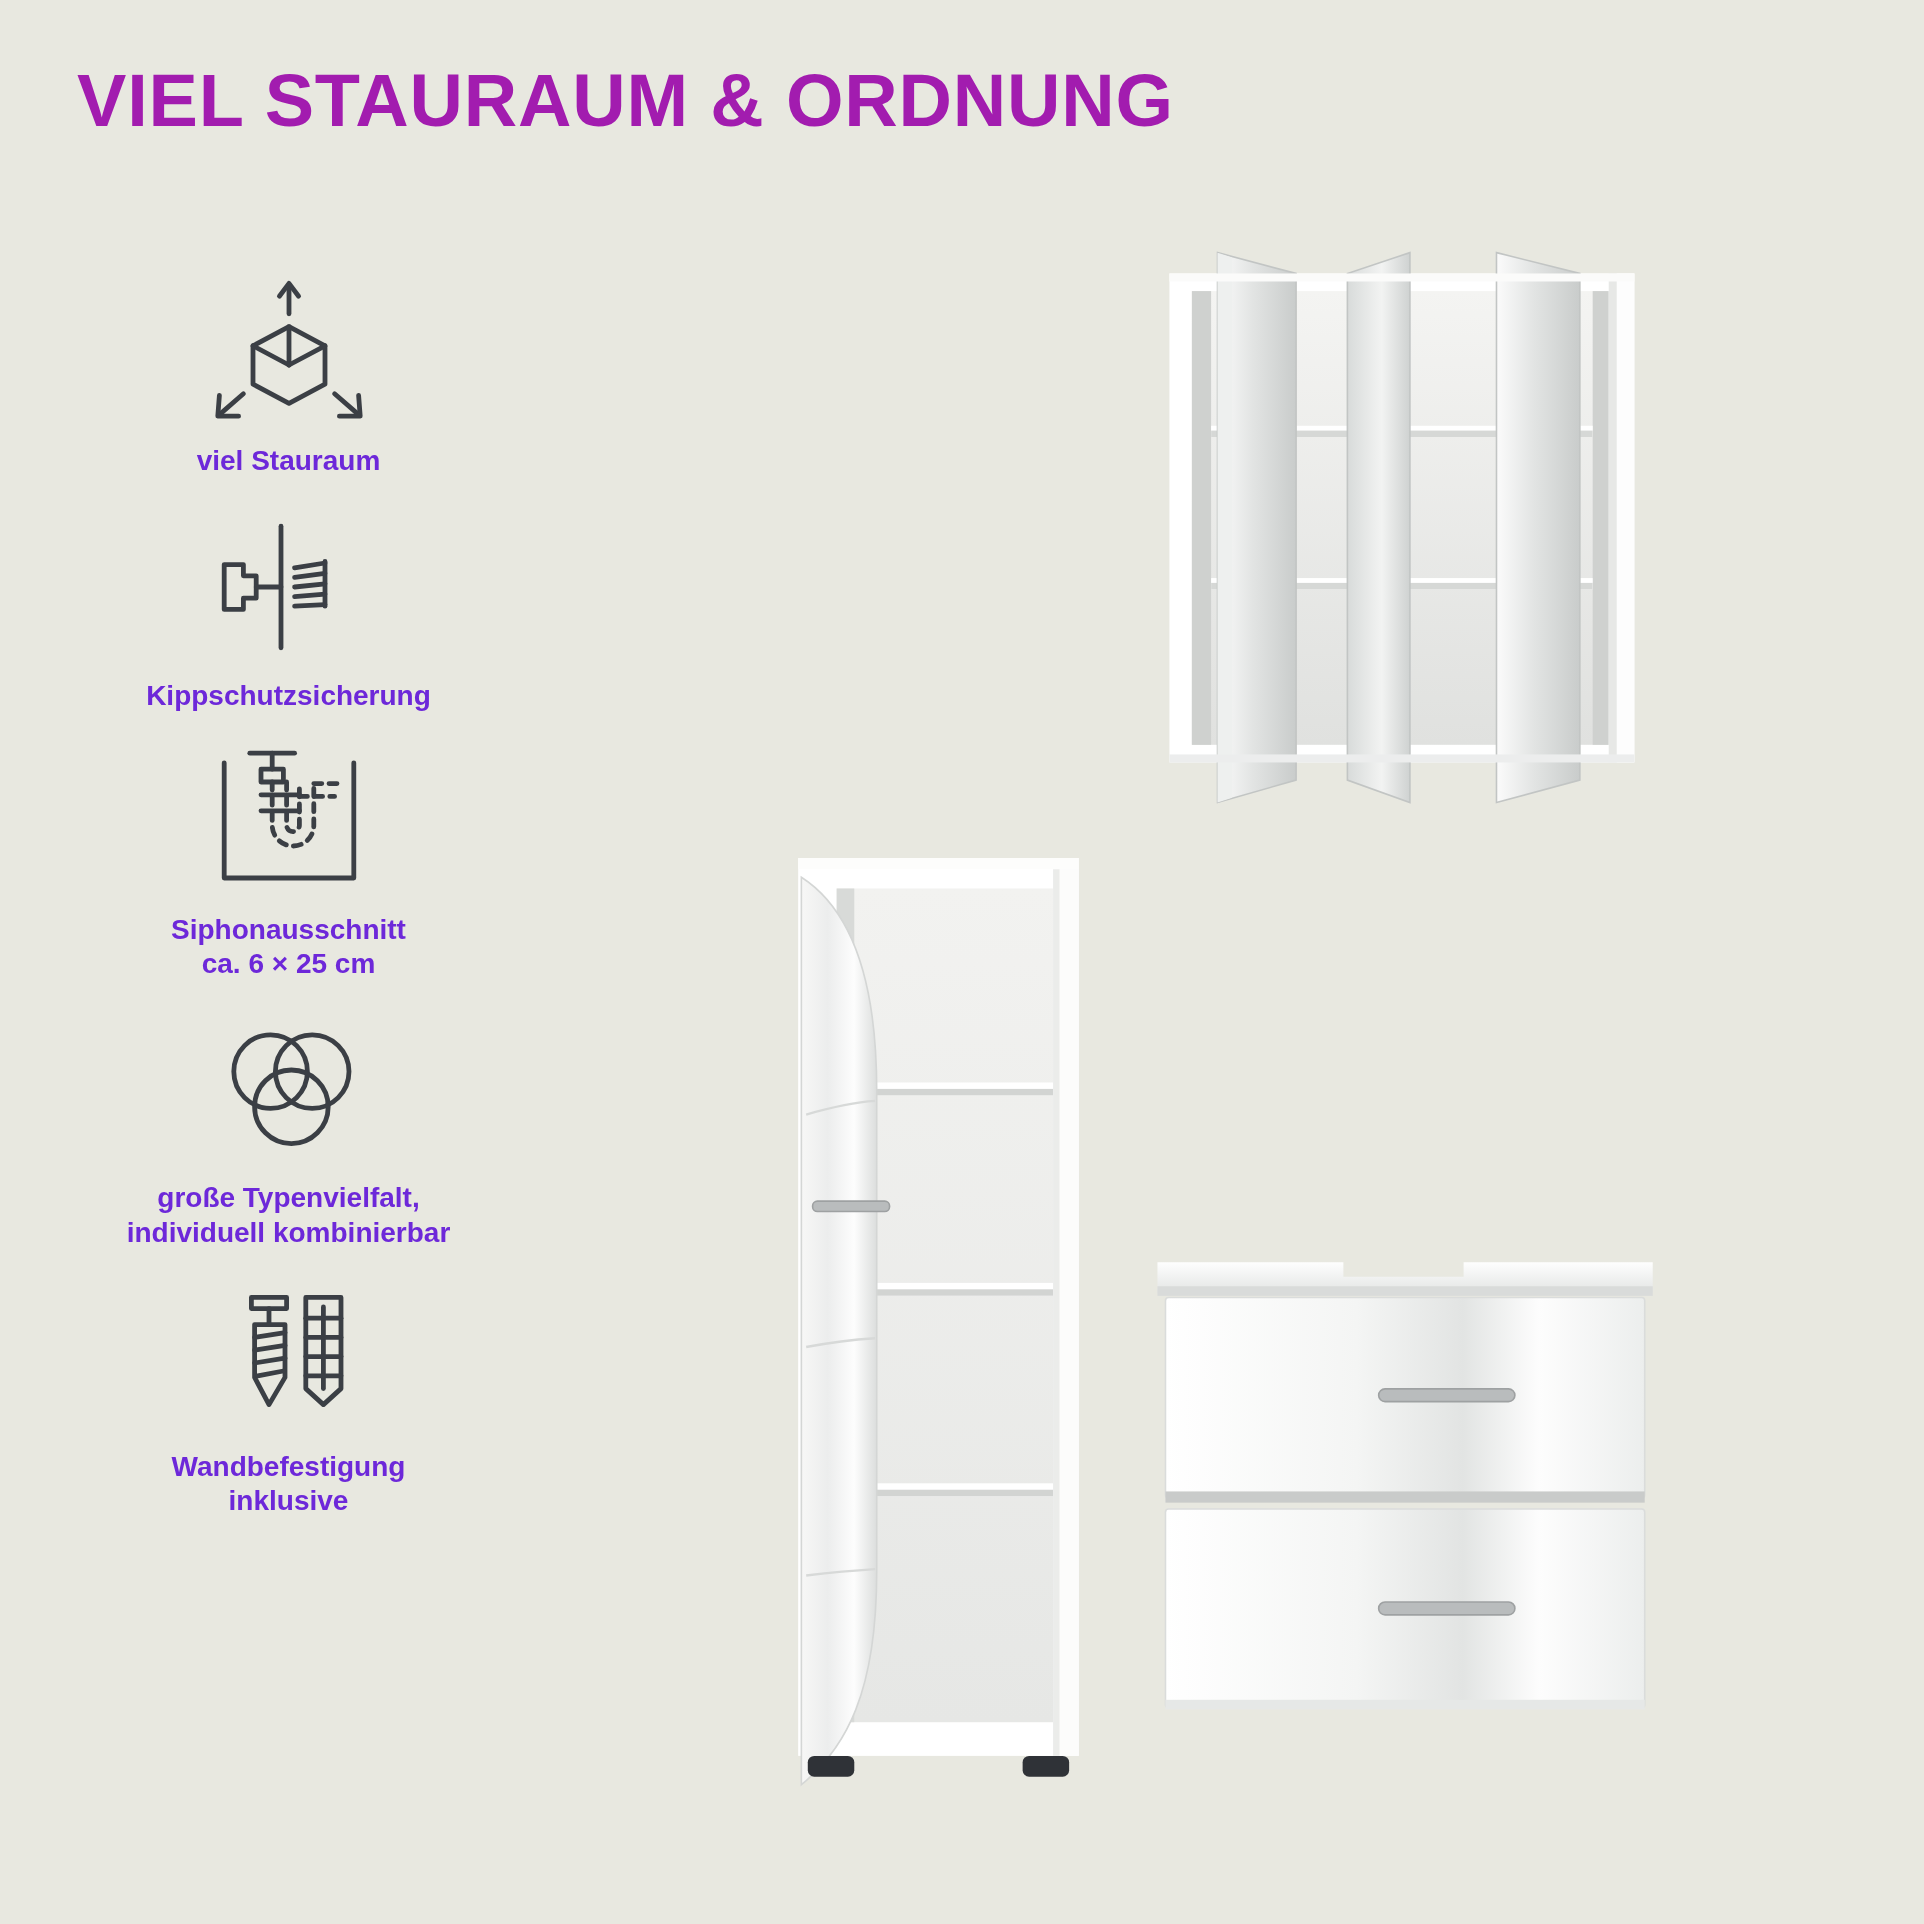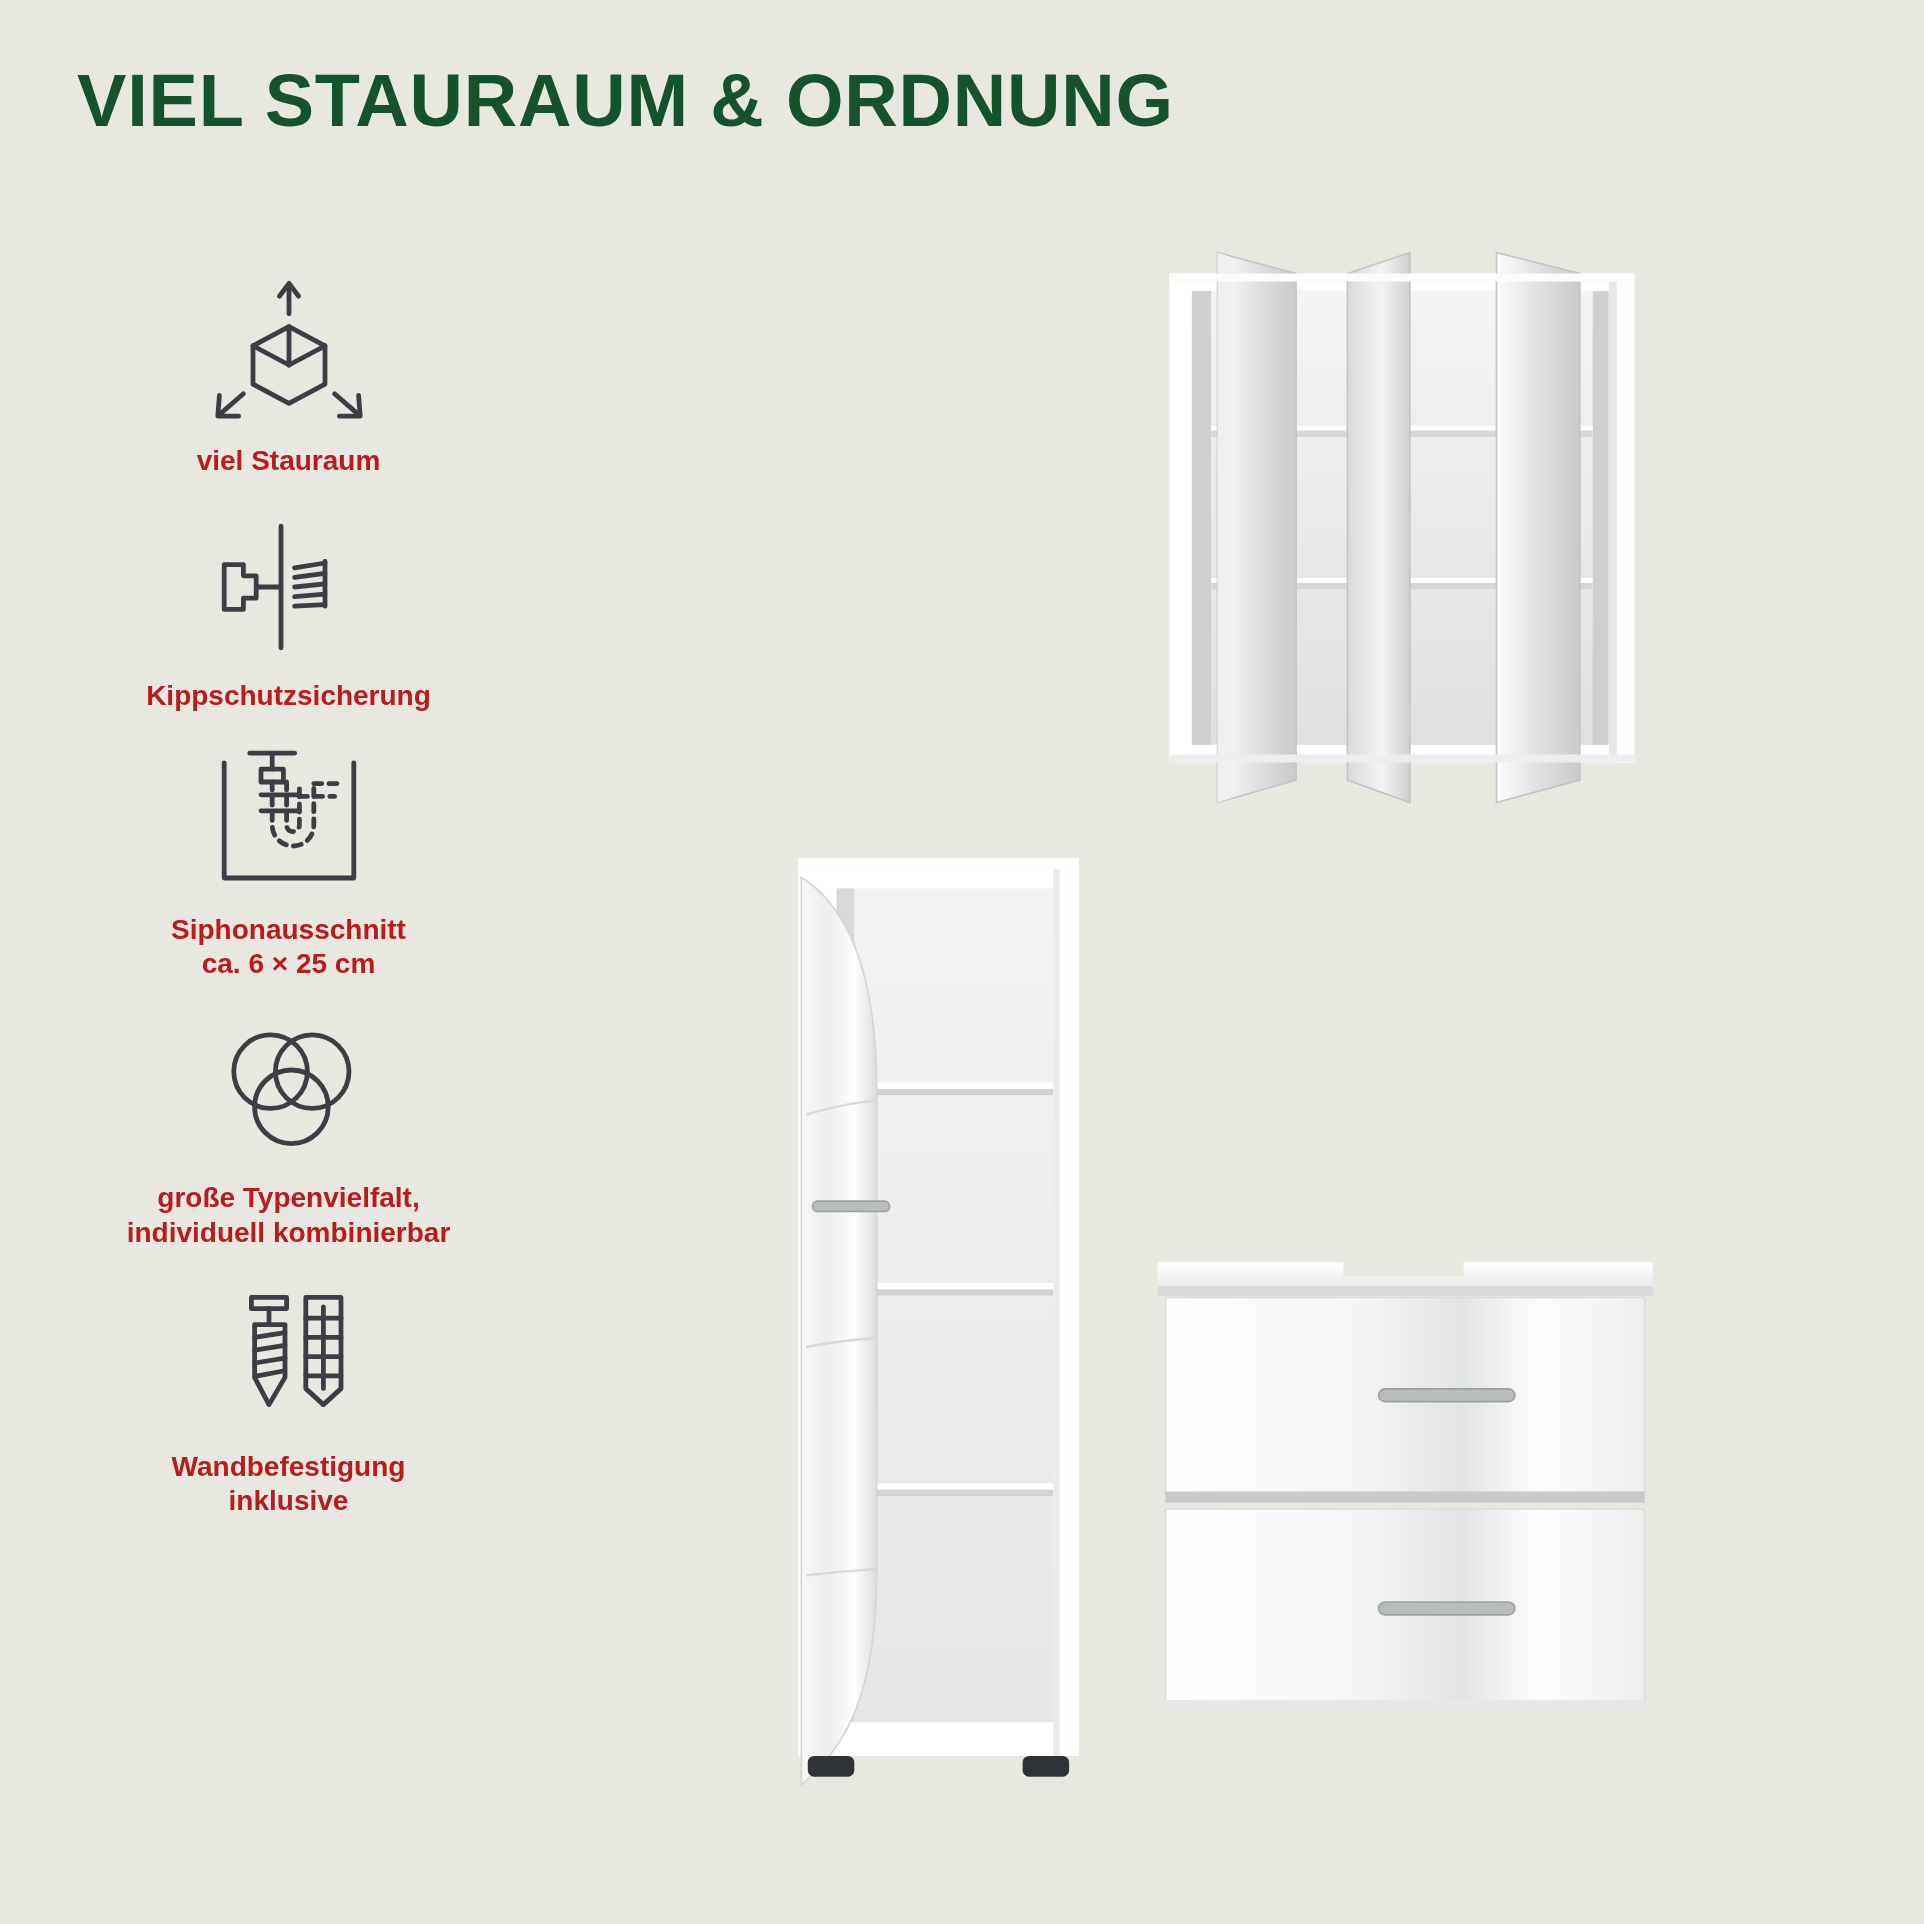--- a/index.html
+++ b/index.html
@@ -16,21 +16,21 @@
   }
 
   
   .headline {
     position: absolute;
     left: 77px;
     top: 58px;
     font-size: 74px;
     font-weight: bold;
     letter-spacing: 0.8px;
-    color: #14532d;
+    color: #a21caf;
     white-space: nowrap;
   }
 
   
   .features {
     position: absolute;
     left: 112px;
     top: 273px;
     width: 417px;
   }
@@ -45,21 +45,21 @@
     width: 192px;
     height: 160px;
     display: flex;
     align-items: center;
     justify-content: center;
   }
   .feature-label {
     margin-top: 11.2px;
     font-size: 28px;
     font-weight: bold;
-    color: #b91c1c;
+    color: #6d28d9;
     text-align: center;
     line-height: 1.22;
     white-space: pre-line;
   }
 
   
   .stage {
     position: absolute;
     left: 0;
     top: 0;

